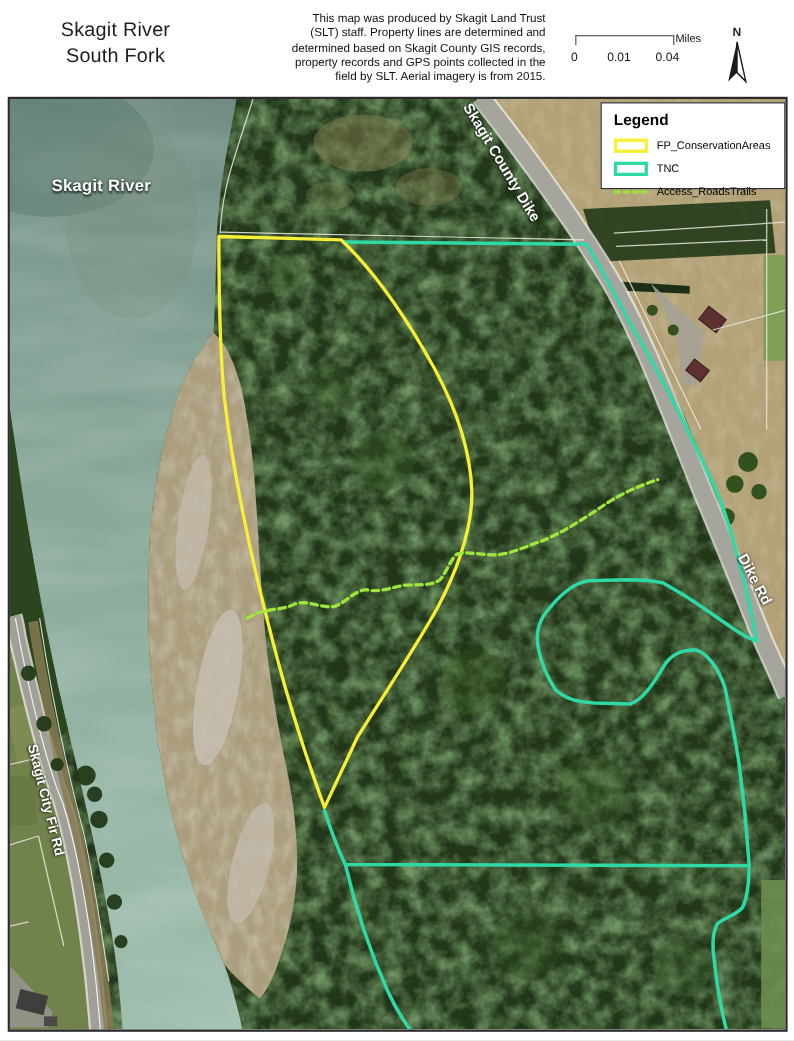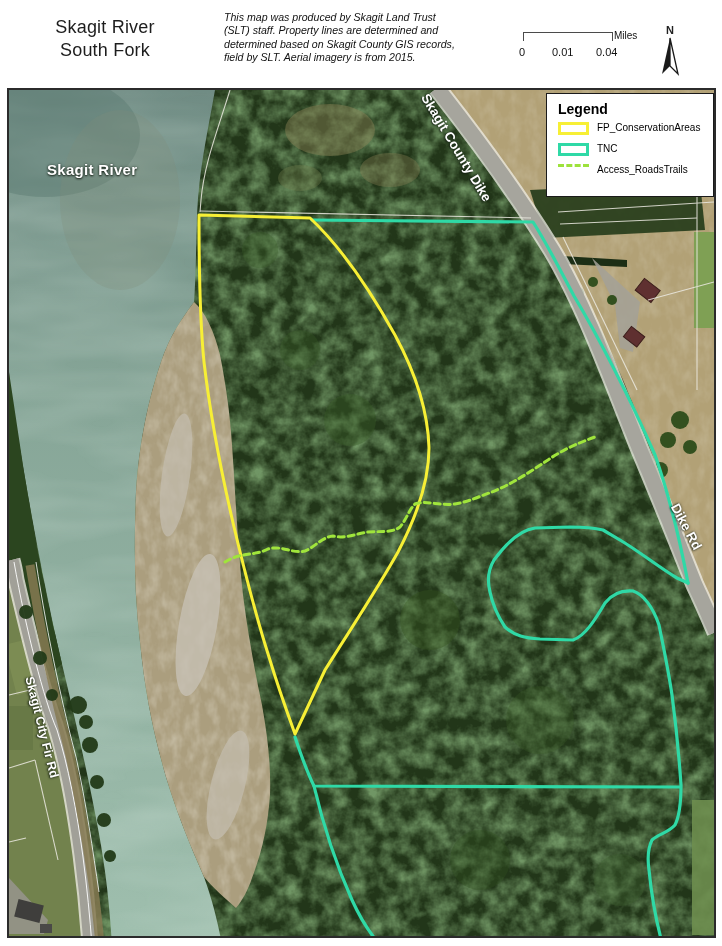--- a/index.html
+++ b/index.html
@@ -1,43 +1,43 @@
 <!DOCTYPE html>
 <html><head>
 <meta charset="utf-8">
 <style>
   html,body{margin:0;padding:0;background:#fff;}
   #page{position:relative;width:722px;height:946px;background:#ffffff;overflow:hidden;
         font-family:"Liberation Sans",sans-serif;color:#1c1c1c;}
   
   #map-title{position:absolute;left:18px;top:16px;width:174px;text-align:center;
              font-size:18px;line-height:1.28;color:#1d1d1d;letter-spacing:.2px;}
-  #disclaimer{position:absolute;left:224px;top:11px;width:272px;text-align:left;
-              font-size:10.6px;line-height:1.26;color:#111;font-style:italic;}
+  #disclaimer{position:absolute;left:224px;top:11px;width:272px;text-align:right;
+              font-size:10.6px;line-height:1.26;color:#111;}
   #disclaimer span{display:block;}
   #scalebar-bracket{position:absolute;left:523px;top:32px;width:88px;height:8px;
        border-top:1.6px solid #4b4b4b;border-left:1.6px solid #4b4b4b;border-right:1.6px solid #4b4b4b;}
   .scale-num{position:absolute;top:46px;font-size:11px;color:#111;}
   #scale-0{left:519px;} #scale-002{left:552px;} #scale-004{left:596px;}
   #scale-unit{position:absolute;left:614px;top:30px;font-size:10px;color:#111;}
   #north{position:absolute;left:650px;top:24px;width:40px;height:60px;text-align:center;}
   #north .n-label{display:block;font-size:11px;font-weight:bold;color:#222;margin-bottom:0;}
   
   #map-svg{position:absolute;left:0;top:0;}
   .map-label{position:absolute;color:#fff;font-weight:bold;white-space:nowrap;
              text-shadow:0 1px 2px rgba(10,20,10,.85),0 0 3px rgba(10,20,10,.6);}
   #lbl-river{left:47px;top:161px;font-size:15px;letter-spacing:.3px;}
   #lbl-dike{left:431px;top:91px;font-size:13.5px;transform:rotate(59deg);transform-origin:0 0;}
   #lbl-dikerd{left:681px;top:501px;font-size:13.5px;transform:rotate(62deg);transform-origin:0 0;}
   #lbl-firrd{left:36px;top:675px;font-size:12.5px;transform:rotate(76deg);transform-origin:0 0;}
   
-  #legend{position:absolute;left:546px;top:93px;width:168px;height:104px;background:#fff;
+  #legend{position:absolute;left:546px;top:93px;width:168px;height:79px;background:#fff;
           border:1.3px solid #1a1a1a;box-sizing:border-box;}
   #legend .legend-title{font-size:14px;font-weight:bold;margin:7px 0 5px 11px;color:#000;}
-  .legend-row{display:flex;align-items:flex-start;height:21px;padding-left:11px;}
+  .legend-row{display:flex;align-items:center;height:21px;padding-left:11px;}
   .legend-swatch{width:31px;height:13px;background:#fff;border:3px solid #000;box-sizing:border-box;
                  margin-right:8px;flex:0 0 auto;}
   .legend-dash{width:31px;height:0;border-top:3.5px dashed #9de23c;margin-right:8px;flex:0 0 auto;}
   .legend-label{font-size:10px;color:#000;white-space:nowrap;}
 </style>
 </head>
 <body>
 
 <div id="page">
 
@@ -236,20 +236,21 @@
   </div>
 
   <div id="map-title">
     <span>Skagit River</span><br>
     <span>South Fork</span>
   </div>
   <div id="disclaimer">
     <span>This map was produced by Skagit Land Trust</span>
     <span>(SLT) staff. Property lines are determined and</span>
     <span>determined based on Skagit County GIS records,</span>
+    <span>property records and GPS points collected in the</span>
     <span>field by SLT. Aerial imagery is from 2015.</span>
   </div>
   <div id="scalebar-bracket"></div>
   <span class="scale-num" id="scale-0">0</span>
   <span class="scale-num" id="scale-002">0.01</span>
   <span class="scale-num" id="scale-004">0.04</span>
   <span id="scale-unit">Miles</span>
   <div id="north">
     <span class="n-label">N</span>
     <svg width="40" height="44" viewBox="0 0 40 44">

